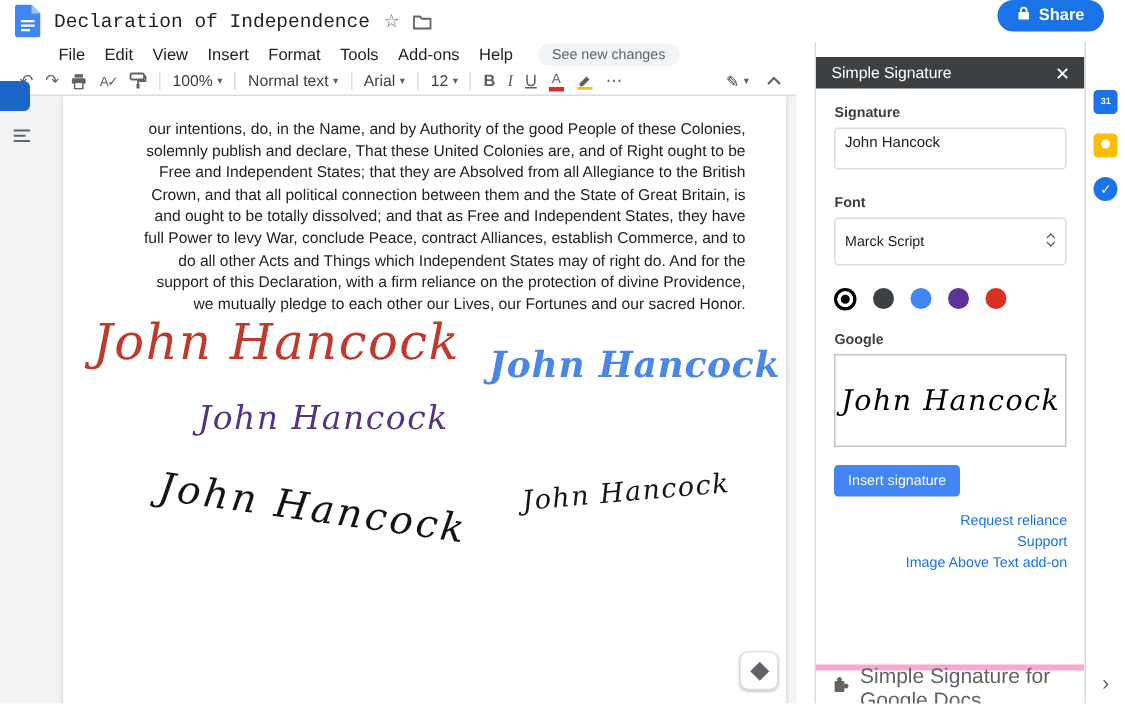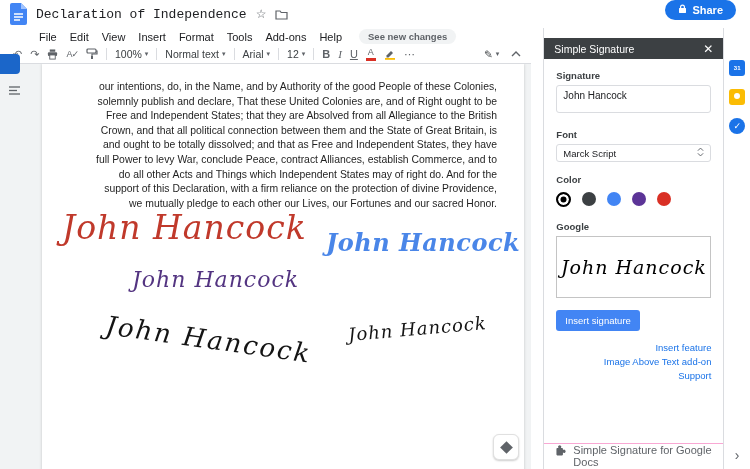--- a/index.html
+++ b/index.html
@@ -18,21 +18,21 @@
             background:radial-gradient(circle at 35% 30%, #c29064, #6b4a32 70%); border:1px solid #e0e0e0; }
 
   
   .main { flex:1; display:flex; min-height:0; }
   .left-col { width:540px; display:flex; flex-direction:column; min-width:0; }
 
   .menubar { height:17px; display:flex; align-items:center; gap:13px; padding-left:39px;
              font-size:11px; color:#202124; }
   .menu-item { cursor:default; white-space:nowrap; }
   .see-new { background:#f1f3f4; border-radius:10px; font-size:9.5px; color:#5f6368;
-             padding:2px 9px; margin-left:4px; white-space:nowrap;font-weight:bold; }
+             padding:2px 9px; margin-left:4px; white-space:nowrap; }
 
   .toolbar { height:19px; display:flex; align-items:center; gap:8px; padding-left:13px;
              border-bottom:1px solid #dadce0; color:#5f6368; }
   .tb-icon { font-size:11px; color:#5f6368; display:flex; align-items:center; line-height:1; }
   .tb-sep { width:1px; height:12px; background:#dadce0; }
   .tb-dd { display:flex; align-items:center; gap:3px; font-size:10.5px; color:#3c4043; white-space:nowrap; }
   .caret { font-size:7px; color:#5f6368; }
   .tb-bold { font-weight:bold; font-size:11px; }
   .tb-italic { font-style:italic; font-family:"Liberation Serif",serif; font-size:11px; }
   .tb-under { text-decoration:underline; font-size:11px; }
@@ -68,33 +68,33 @@
   .sidebar { flex:1; display:flex; flex-direction:column; min-height:0; }
   .sb-header { height:21px; background:#3c4043; color:#fff; display:flex; align-items:center;
                padding:0 10px; font-size:10.5px; flex:0 0 21px; }
   .sb-close { margin-left:auto; font-size:12px; color:#fff; cursor:default; }
   .sb-body { flex:1; padding:11px 12px 0; overflow:hidden; }
   .sb-group { margin-bottom:12px; }
   .sb-label { font-size:9.5px; font-weight:bold; color:#3c4043; margin-bottom:4px; }
   .sb-input { width:100%; height:28px; border:1px solid #dadce0; border-radius:3px; font-size:10px;
               padding:4px 6px; color:#202124; resize:none; font-family:"Liberation Sans",sans-serif; }
   .sb-select { display:flex; align-items:center; justify-content:space-between; border:1px solid #dadce0;
-               border-radius:3px; height:18px; padding:0 6px; font-size:9.5px; color:#202124; }
+               border-radius:3px; height:32px; padding:0 6px; font-size:9.5px; color:#202124; }
   .swatches { display:flex; align-items:center; gap:11px; height:20px; }
   .swatch { width:14px; height:14px; border-radius:50%; }
   .swatch.sel { width:15px; height:15px; border:2.5px solid #000; box-shadow:inset 0 0 0 2.5px #fff; }
   .preview-box { border:1px solid #c4c4c4; height:62px; display:flex; align-items:center; justify-content:center; }
   .preview-text { font-family:"DejaVu Serif", serif; font-style:italic; font-size:19px; color:#000;
                   letter-spacing:1px; }
   .insert-btn { background:#4285f4; color:#fff; border:none; border-radius:3px; font-size:9.5px;
                 padding:5px 9px; margin-bottom:10px; }
   .sb-links { text-align:right; }
   .sb-link { font-size:9.5px; color:#1a73e8; line-height:14px; cursor:default; }
-  .sb-footer { border-top:1px solid #f9a8d4; height:26px; flex:0 0 26px; display:flex; align-items:flex-start;
-               gap:6px; padding:0 10px; font-size:11px; color:#5f6368; }
+  .sb-footer { border-top:4px solid #f9a8d4; height:26px; flex:0 0 26px; display:flex; align-items:center;
+               gap:6px; padding:0 10px; font-size:14px; color:#5f6368; }
 
   
   .rail { width:27px; border-left:1px solid #dadce0; background:#fff; display:flex; flex-direction:column;
           align-items:center; padding-top:32px; gap:13px; position:relative; }
   .rail-cal { width:16px; height:16px; background:#1a73e8; border-radius:3px; color:#fff; font-size:6px;
               display:flex; align-items:center; justify-content:center; font-weight:bold; }
   .rail-keep { width:16px; height:16px; background:#fbbc04; border-radius:3px; position:relative; }
   .rail-keep::after { content:""; position:absolute; left:5px; top:4px; width:6px; height:6px;
                       background:#fff; border-radius:50%; }
   .rail-tasks { width:16px; height:16px; background:#1a73e8; border-radius:50%; color:#fff; font-size:9px;
@@ -275,40 +275,39 @@
             <div class="sb-select">
               <span>Marck Script</span>
               <span>
                 <svg width="7" height="10" viewBox="0 0 8 11">
                     <path d="M1 4l3-3 3 3M1 7l3 3 3-3" stroke="#5f6368" fill="none" stroke-width="1.1"></path>
                   </svg>
               </span>
             </div>
           </div>
           <div class="sb-group">
-            <div class="sb-label">Color</div>
             <div class="swatches">
               <span class="swatch sel" style="background-color: rgb(0, 0, 0);"></span>
               <span class="swatch" style="background-color: rgb(60, 64, 67);"></span>
               <span class="swatch" style="background-color: rgb(66, 133, 244);"></span>
               <span class="swatch" style="background-color: rgb(92, 52, 151);"></span>
               <span class="swatch" style="background-color: rgb(217, 48, 37);"></span>
             </div>
           </div>
           <div class="sb-group">
             <div class="sb-label">Google</div>
             <div class="preview-box">
               <span class="preview-text">John Hancock</span>
             </div>
           </div>
           <button class="insert-btn">Insert signature</button>
           <div class="sb-links">
-            <div class="sb-link">Insert feature</div>
+            <div class="sb-link">Request reliance</div>
+            <div class="sb-link">Support</div>
             <div class="sb-link">Image Above Text add-on</div>
-            <div class="sb-link">Support</div>
           </div>
         </div>
         <div class="sb-footer">
           <span>
             <svg width="13" height="13" viewBox="0 0 16 16">
                 <path fill="#5f6368" d="M3 6c0-.6.4-1 1-1h1.5a2 2 0 1 1 3 0H10c.6 0 1 .4 1 1v1.5a2 2 0 1 1 0 3V13c0 .6-.4 1-1 1H4c-.6 0-1-.4-1-1V6z"></path>
               </svg>
           </span>
           <span>Simple Signature for Google Docs</span>
         </div>

